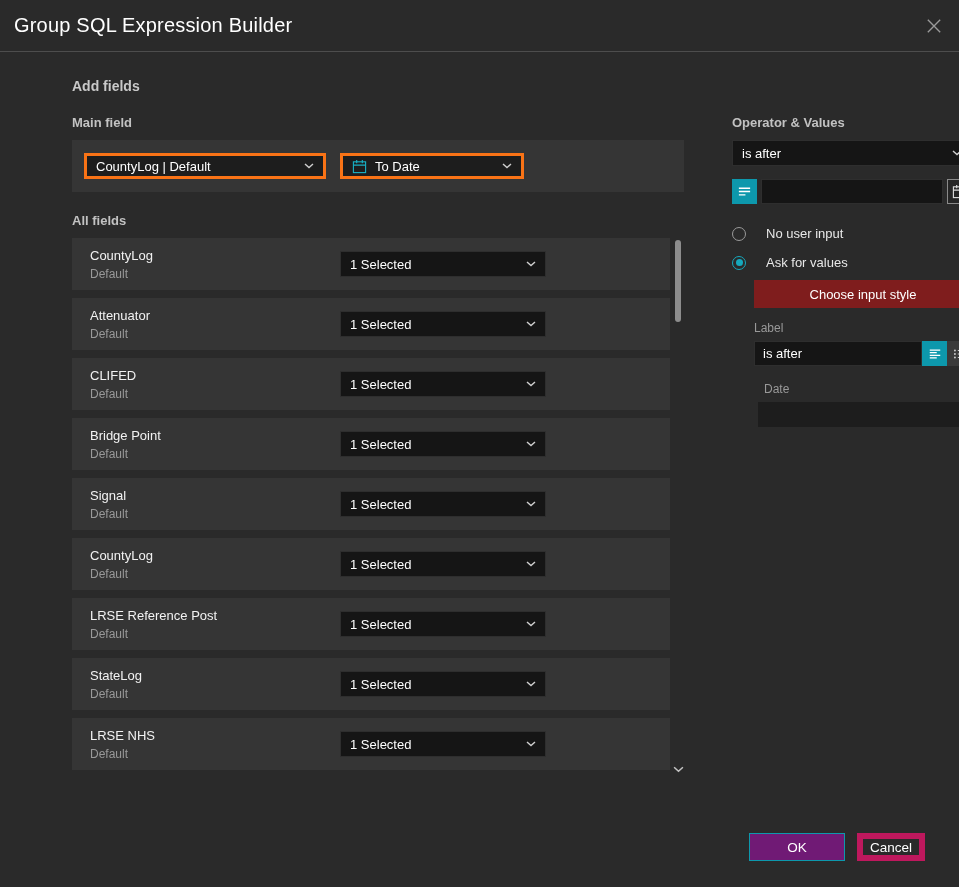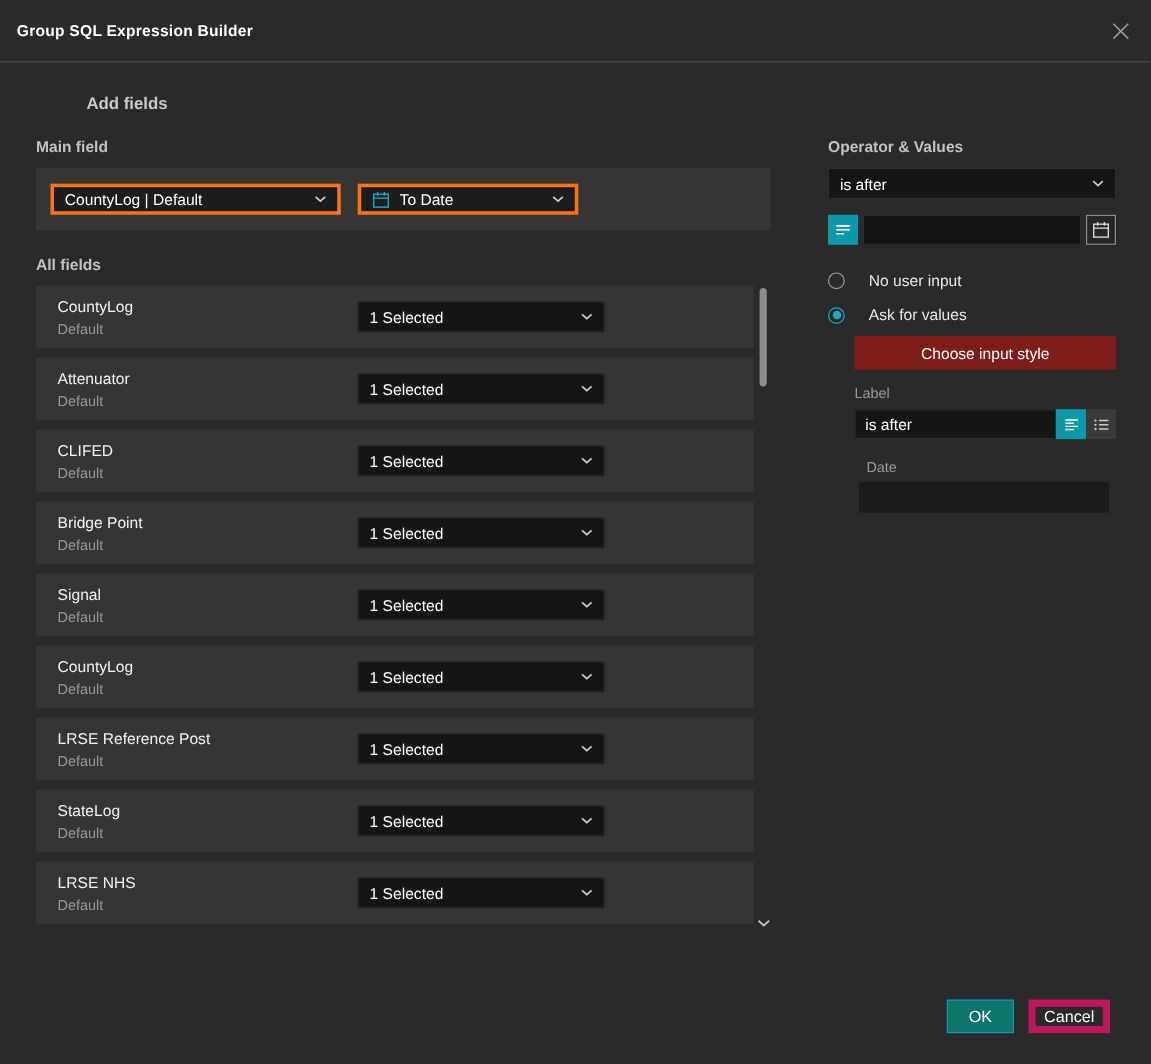--- a/index.html
+++ b/index.html
@@ -12,27 +12,27 @@
   }
   .dialog { width: 100%; height: 100%; display: flex; flex-direction: column; }
 
   
   .titlebar {
     flex: 0 0 52px; height: 52px;
     display: flex; align-items: center; justify-content: space-between;
     padding: 0 16px 0 14px;
     border-bottom: 1px solid #4d4d4d;
   }
-  .title { font-size: 13px; font-weight: 700; letter-spacing: .2px; color: #fff; }
+  .title { font-size: 20px; font-weight: 400; letter-spacing: .2px; color: #fff; }
   .close-btn { color: #9a9a9a; cursor: pointer; display: flex; align-items: center; }
 
   
   .content { flex: 1; padding: 0 29px 0 28px; min-height: 0; margin-left: 44px; }
   .h-addfields { font-size: 14px; font-weight: 700; color: #c9c9c9; margin-top: 26px; }
-  .columns { display: flex; align-items: stretch; justify-content: flex-end; }
+  .columns { display: flex; align-items: stretch; }
   .left-col { flex: 0 0 612px; width: 612px; }
   .vdivider { width: 1px; background: #4a4a4a; margin-left: 20px; }
   .right-col { flex: 0 0 240px; width: 240px; margin-left: 28px; }
   .col-label { font-size: 13px; font-weight: 700; color: #c2c2c2; margin: 21px 0 10px; }
 
   
   .main-panel {
     height: 52px; background: #353535;
     display: flex; align-items: center; gap: 14px; padding-left: 12px;
   }
@@ -113,21 +113,21 @@
   
   .actions {
     flex: 0 0 auto; display: flex; justify-content: flex-end; gap: 12px;
     padding: 0 34px 26px 0;
   }
   .btn {
     height: 28px; font-size: 13.5px;
     display: flex; align-items: center; justify-content: center; cursor: pointer;
     font-family: "Liberation Sans", sans-serif;
   }
-  .btn-ok { width: 56px; background: #0f766e; border: 1px solid #0d98ac; color: #fff; }
+  .btn-ok { width: 96px; background: #701a75; border: 1px solid #0d98ac; color: #fff; }
   .btn-cancel { width: 68px; background: transparent; border: 6px solid #be185d; color: #fff; }
 </style>
 </head>
 <body>
 
 <div class="dialog">
 
   <div class="titlebar">
     <div class="title">Group SQL Expression Builder</div>
     <div class="close-btn">

